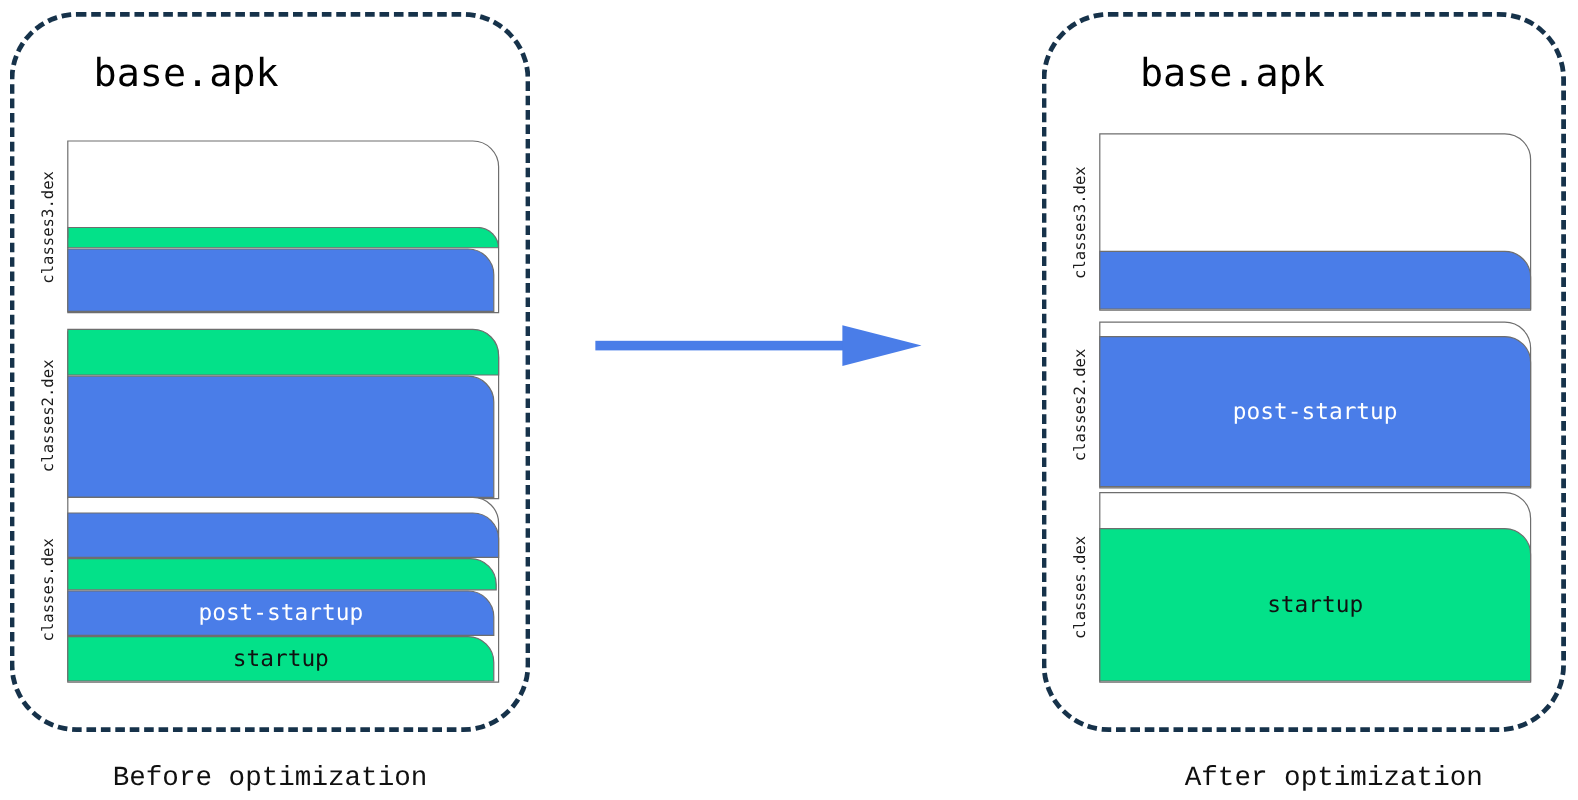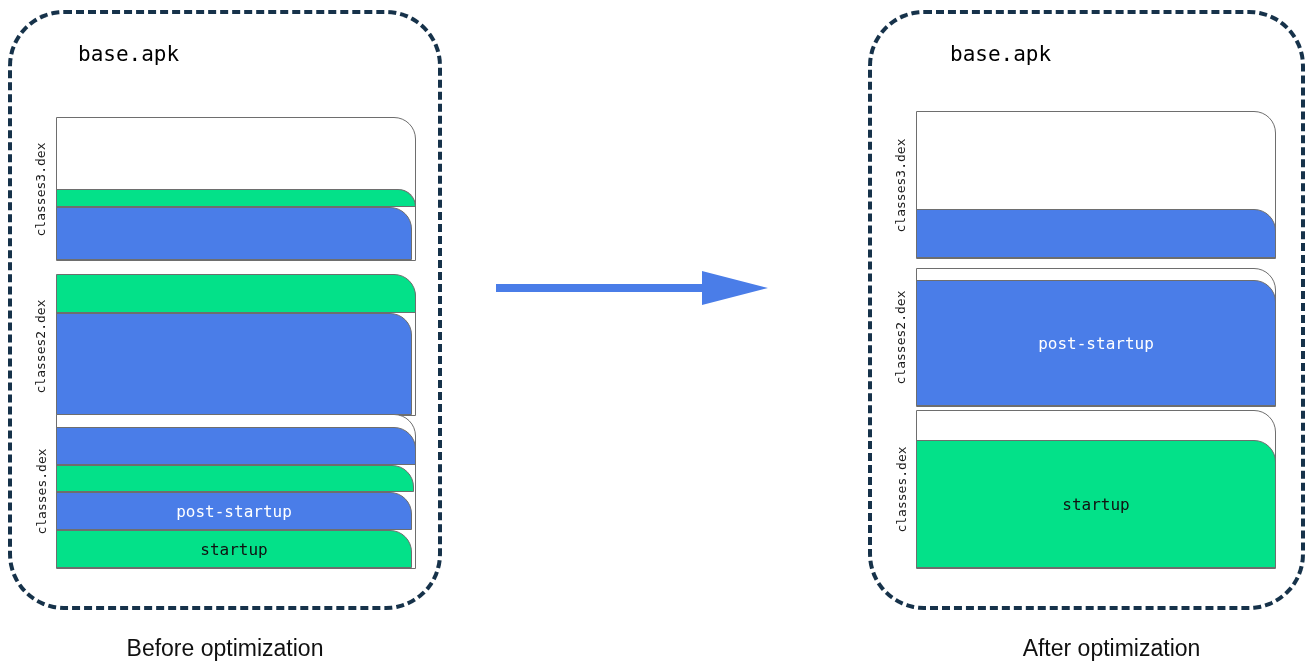--- a/index.html
+++ b/index.html
@@ -25,21 +25,21 @@
     border-radius: 56px;
     background: #ffffff;
   }
   #panel-before { left: 8px;  top: 10px; width: 434px; height: 600px; }
   #panel-after  { left: 868px; top: 10px; width: 437px; height: 600px; }
 
   .apk-title {
     position: absolute;
     top: 28px;
     font-family: "DejaVu Sans Mono", "Liberation Mono", monospace;
-    font-size: 21px;
+    font-size: 32px;
     color: #000000;
     letter-spacing: 0px;
     white-space: nowrap;
   }
   #panel-before .apk-title { left: 66px; }
   #panel-after  .apk-title { left: 78px; }
 
   
   .dex-group {
     position: absolute;
@@ -78,40 +78,40 @@
   .band {
     position: absolute;
     box-sizing: border-box;
     left: -1px;
     border: 1px solid #6e6e6e;
     border-radius: 0 22px 0 0;
     display: flex;
     align-items: center;
     justify-content: center;
     font-family: "DejaVu Sans Mono", "Liberation Mono", monospace;
-    font-size: 16px;
+    font-size: 19px;
     white-space: nowrap;
   }
   .band.green { background: #03e189; color: #111111; text-align: center; }
   .band.blue  { background: #4a7de8; color: #ffffff; }
 
   
   #transition-arrow {
     position: absolute;
     left: 496px;
     top: 268px;
     width: 272px;
     height: 40px;
   }
 
   
   .caption {
     position: absolute;
     top: 635px;
-    font-family: Liberation Sans, sans-serif;
+    font-family: Liberation Mono, monospace;
     font-size: 23px;
     color: #101010;
     text-align: center;
     white-space: nowrap;
   }
   #caption-before { left: 8px;  width: 434px; }
   #caption-after  { left: 893px; width: 437px; }
 </style>
 </head>
 <body>

